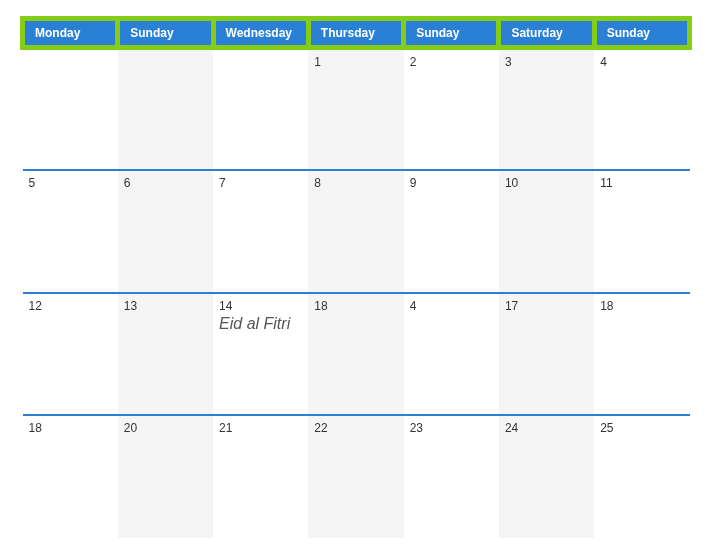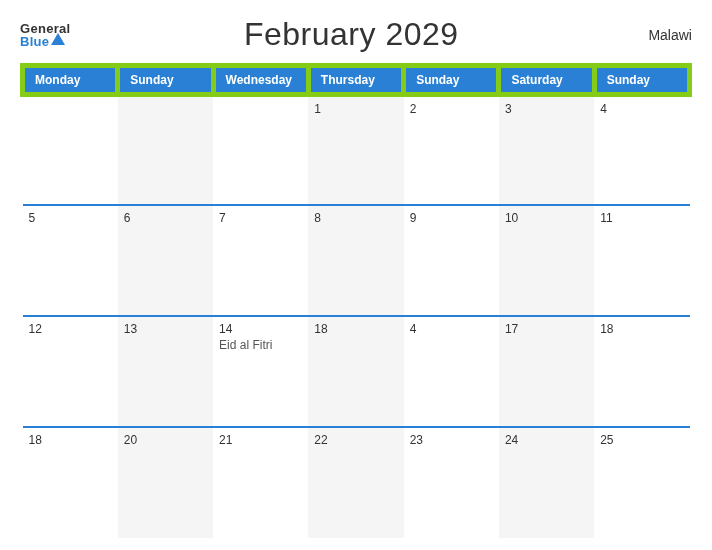--- a/index.html
+++ b/index.html
@@ -118,46 +118,36 @@
       background: #f5f5f5;
     }
 
     .day-number {
       font-size: 12px;
       color: #333;
       display: block;
     }
 
     .event-label {
-      font-size: 12px;
+      font-size: 16px;
       color: #555;
       display: block;
       margin-top: 2px;
+      font-style: italic;
     }
 
     .empty-cell {
       background: #f9f9f9;
     }
   </style>
 </head>
 <body>
 
 <div class="page">
 
-  <div class="header">
-    <div class="logo">
-      <span class="logo-general">General</span>
-      <div class="logo-row">
-        <span class="logo-blue">Blue</span>
-        <span class="logo-icon"></span>
-      </div>
-    </div>
-    <div class="calendar-title">February 2029</div>
-    <div class="country-label">Malawi</div>
-  </div>
 
   <table class="calendar-table">
     <thead>
       <tr>
       <th>Monday</th>
           <th>Sunday</th>
           <th>Wednesday</th>
           <th>Thursday</th>
           <th>Sunday</th>
           <th>Saturday</th>

